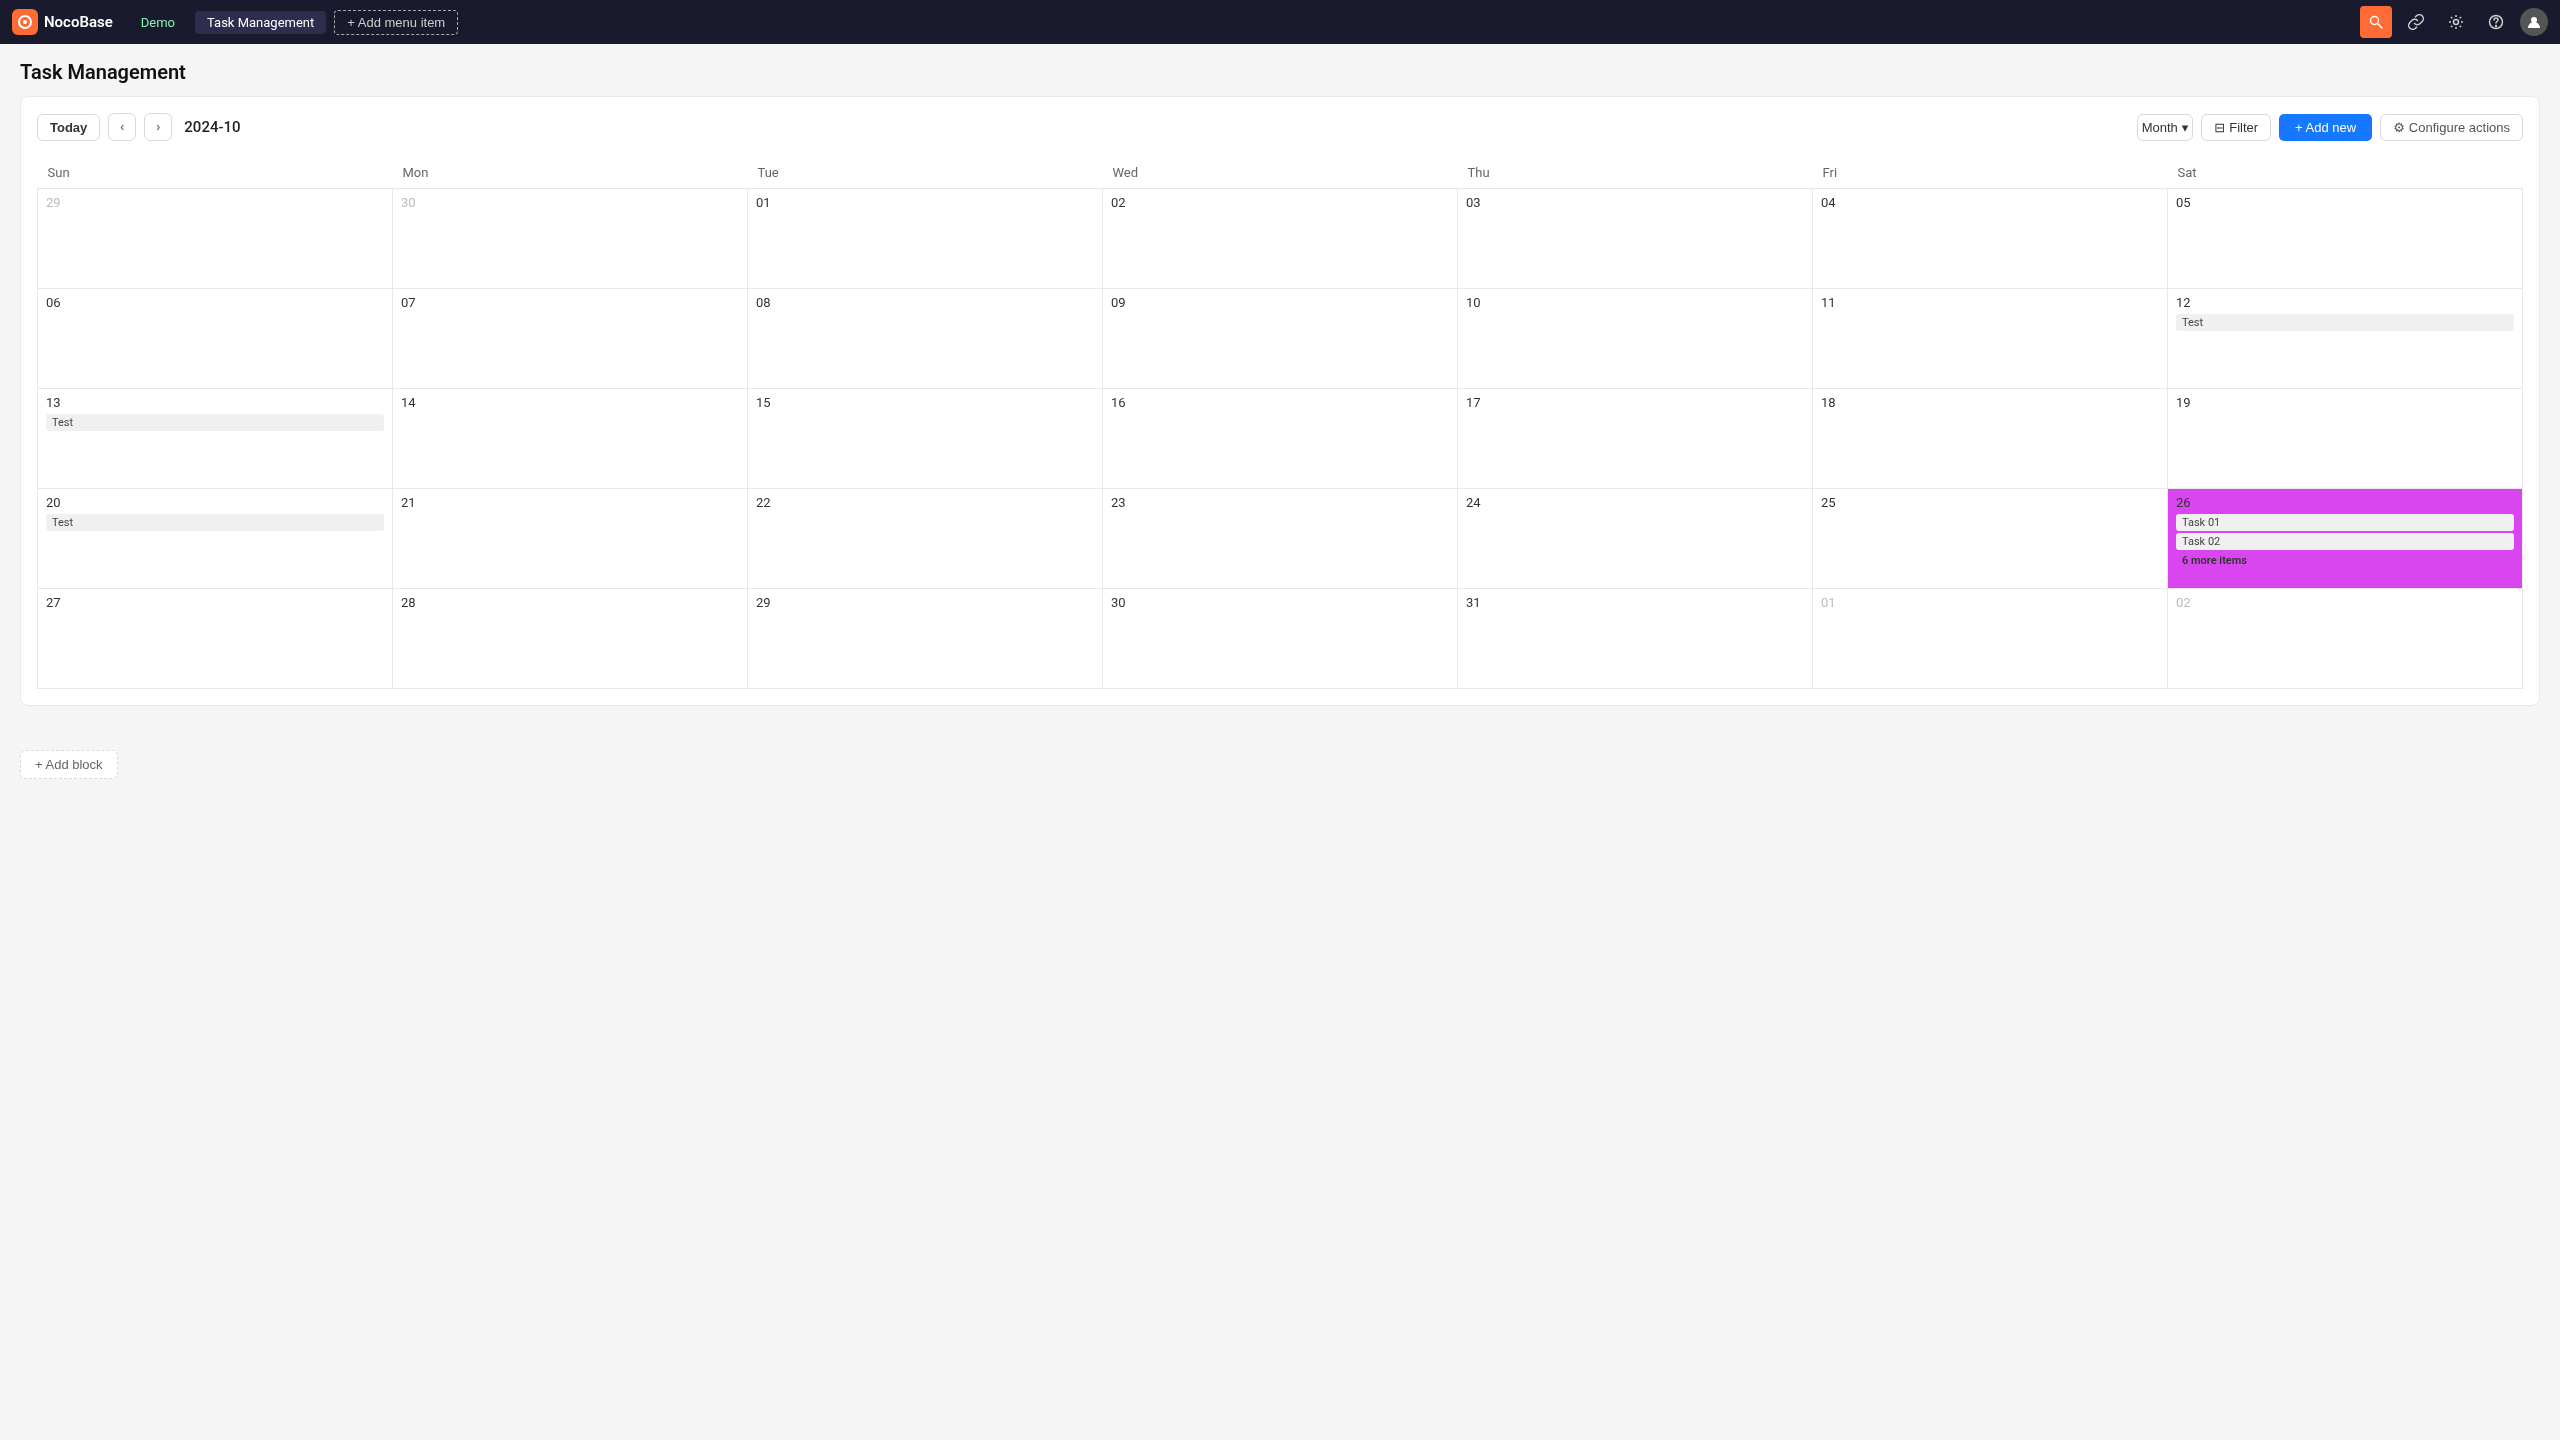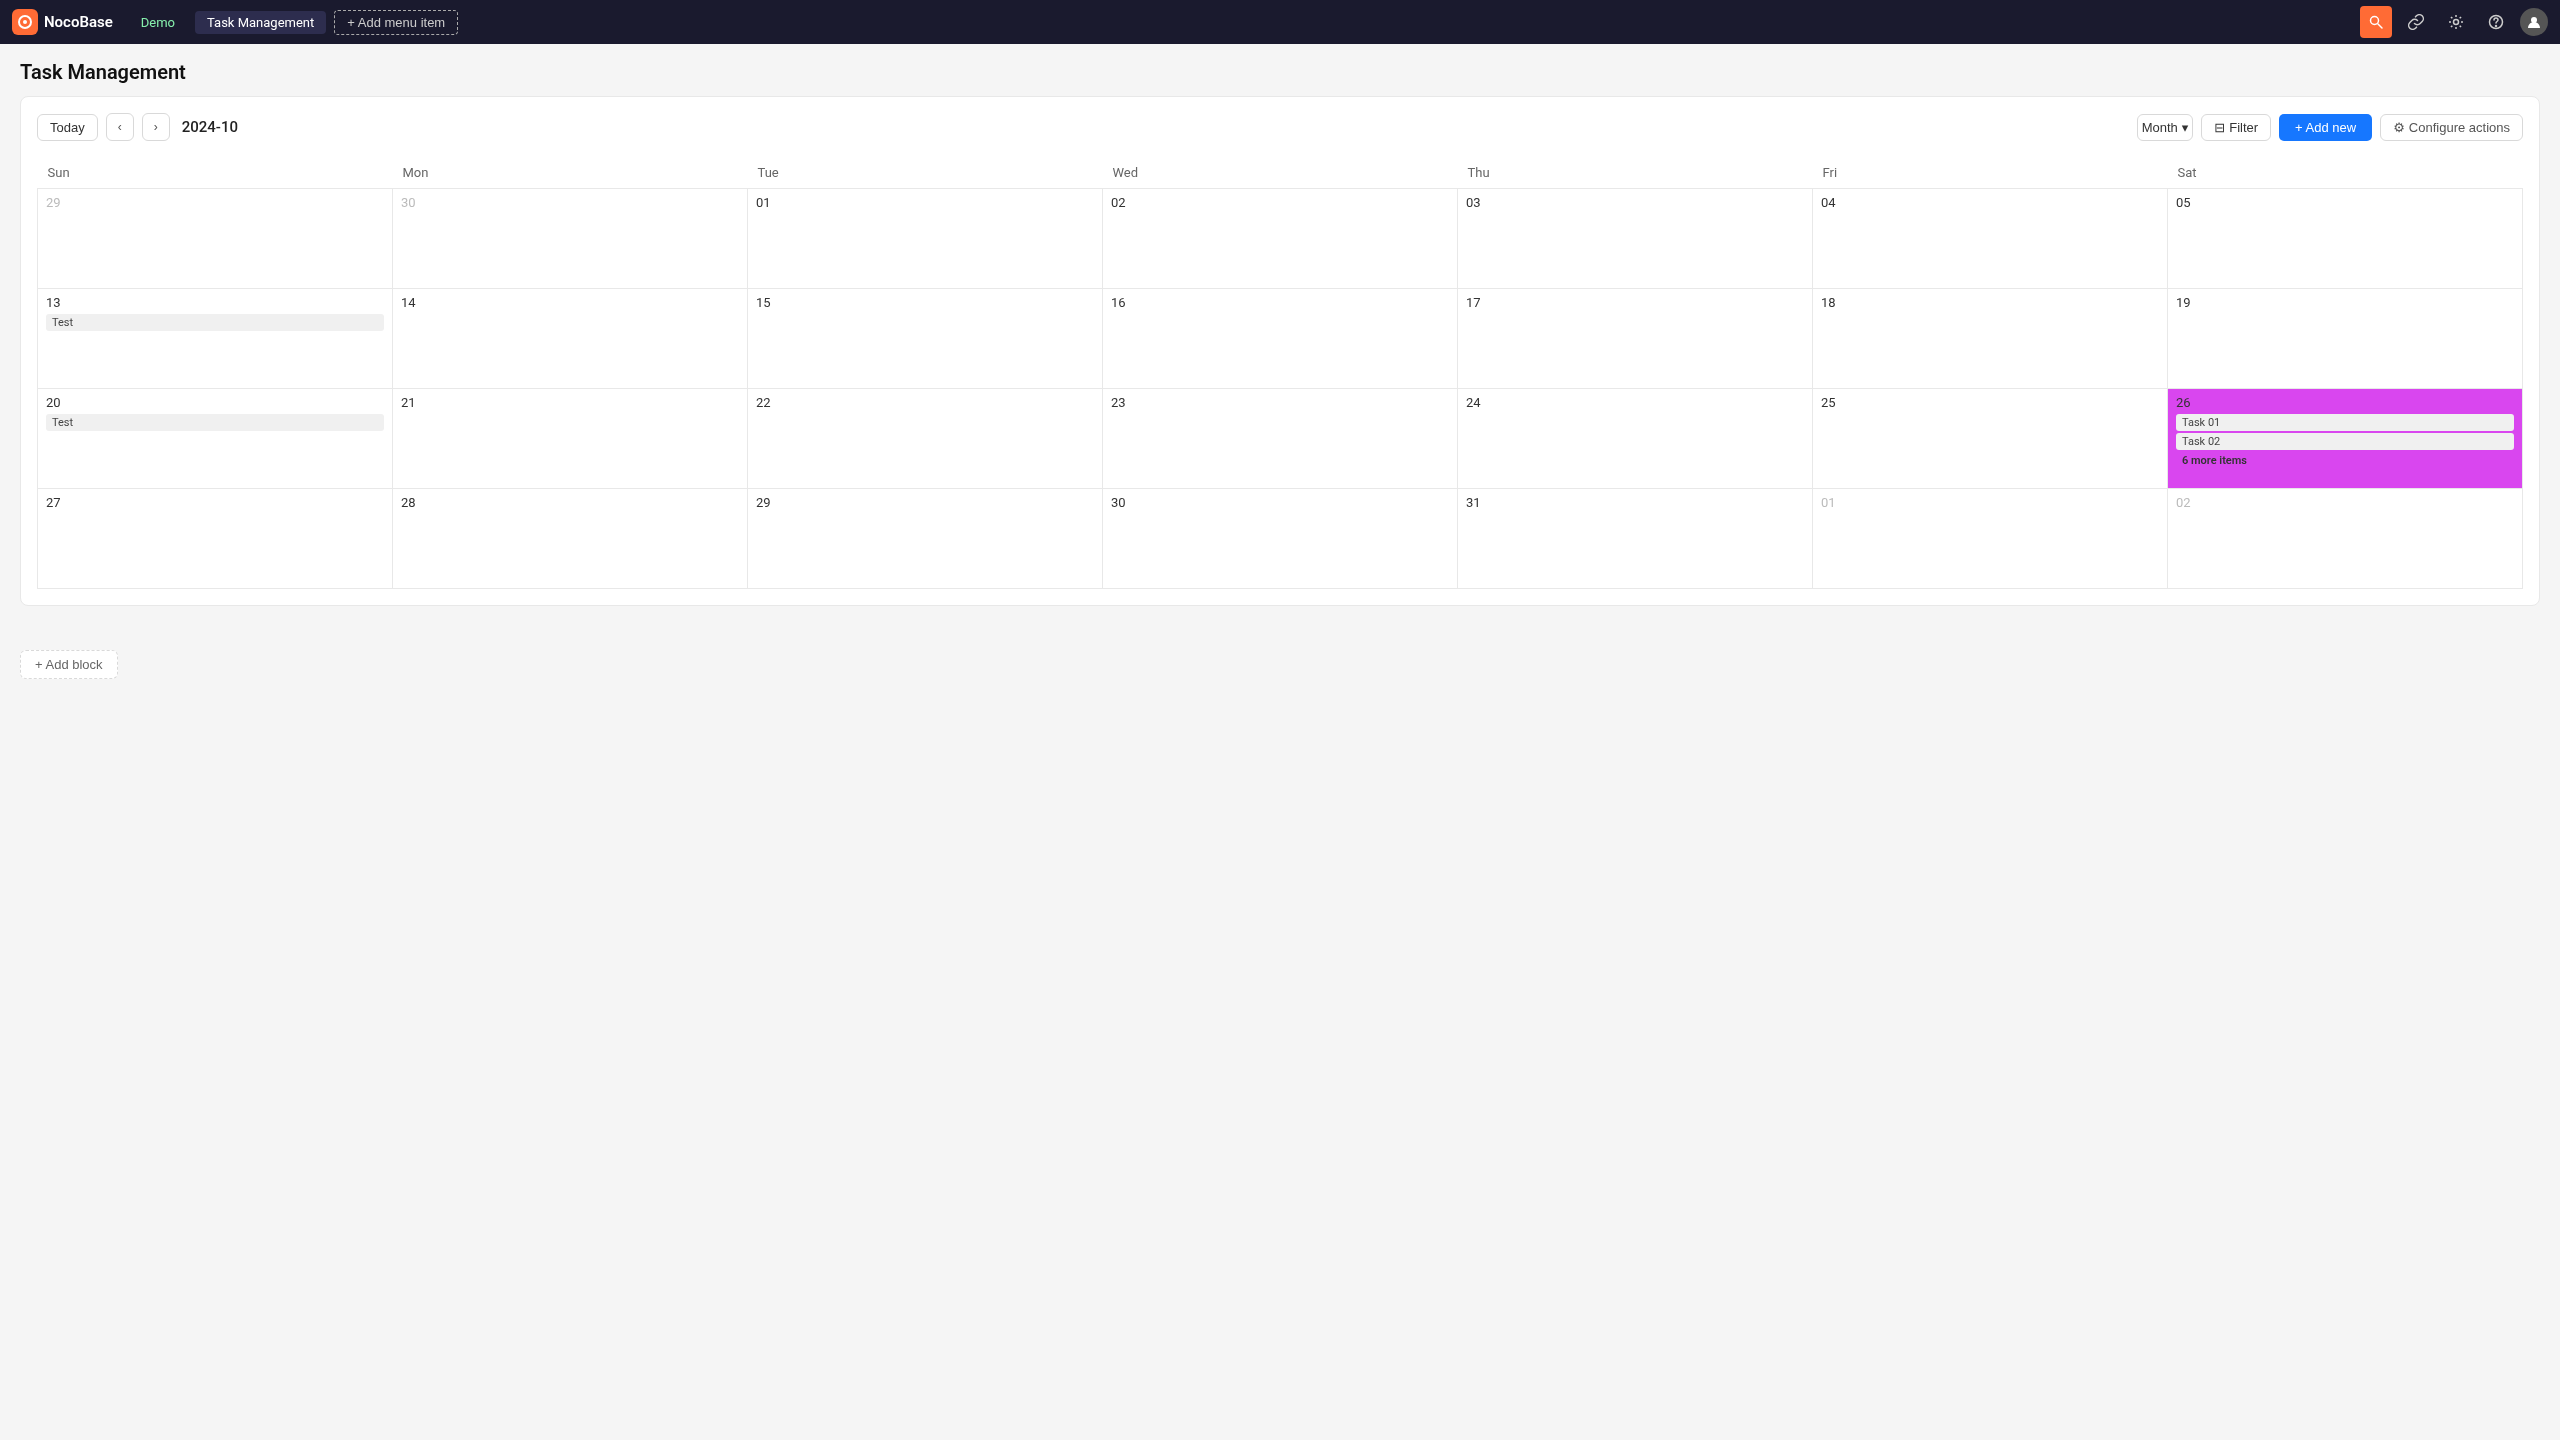--- a/index.html
+++ b/index.html
@@ -60,21 +60,21 @@
       border-radius: 8px;
       margin-top: 12px;
       padding: 16px;
     }
 
     
     .cal-toolbar {
       display: flex; align-items: center; gap: 8px; margin-bottom: 16px;
     }
     .cal-today-btn {
-      border: 1px solid #d9d9d9; background: white; padding: 5px 12px; border-radius: 6px; cursor: pointer; font-size: 13px; color: #333;
+      border: 1px solid #d9d9d9; background: white; padding: 5px 12px; border-radius: 6px; cursor: pointer; font-size: 13px; color: #333; font-weight: bold;
     }
     .cal-nav-btn {
       width: 28px; height: 28px; border: 1px solid #d9d9d9; background: white; border-radius: 6px; cursor: pointer; display: flex; align-items: center; justify-content: center; color: #555; font-size: 12px;
     }
     .cal-date-label { font-size: 15px; font-weight: 500; color: #222; margin-left: 4px; }
     .cal-toolbar-spacer { flex: 1; }
     .cal-month-btn {
       border: 1px solid #d9d9d9; background: white; padding: 5px 4px; border-radius: 6px; cursor: pointer; font-size: 13px; color: #333; display: flex; align-items: center; gap: 4px;
     }
     .cal-filter-btn {
@@ -227,20 +227,44 @@
             </td>
             <td class="cal-cell" style="height: 100px;">
               <div class="cell-date">04</div>
             </td>
             <td class="cal-cell" style="height: 100px;">
               <div class="cell-date">05</div>
             </td>
           </tr>
           <tr>
             <td class="cal-cell" style="height: 100px;">
+              <div class="cell-date">06</div>
+            </td>
+            <td class="cal-cell" style="height: 100px;">
+              <div class="cell-date">07</div>
+            </td>
+            <td class="cal-cell" style="height: 100px;">
+              <div class="cell-date">08</div>
+            </td>
+            <td class="cal-cell" style="height: 100px;">
+              <div class="cell-date">09</div>
+            </td>
+            <td class="cal-cell" style="height: 100px;">
+              <div class="cell-date">10</div>
+            </td>
+            <td class="cal-cell" style="height: 100px;">
+              <div class="cell-date">11</div>
+            </td>
+            <td class="cal-cell" style="height: 100px;">
+              <div class="cell-date">12</div>
+              <div class="cell-event">Test</div>
+            </td>
+          </tr>
+          <tr>
+            <td class="cal-cell" style="height: 100px;">
               <div class="cell-date">13</div>
               <div class="cell-event">Test</div>
             </td>
             <td class="cal-cell" style="height: 100px;">
               <div class="cell-date">14</div>
             </td>
             <td class="cal-cell" style="height: 100px;">
               <div class="cell-date">15</div>
             </td>
             <td class="cal-cell" style="height: 100px;">

